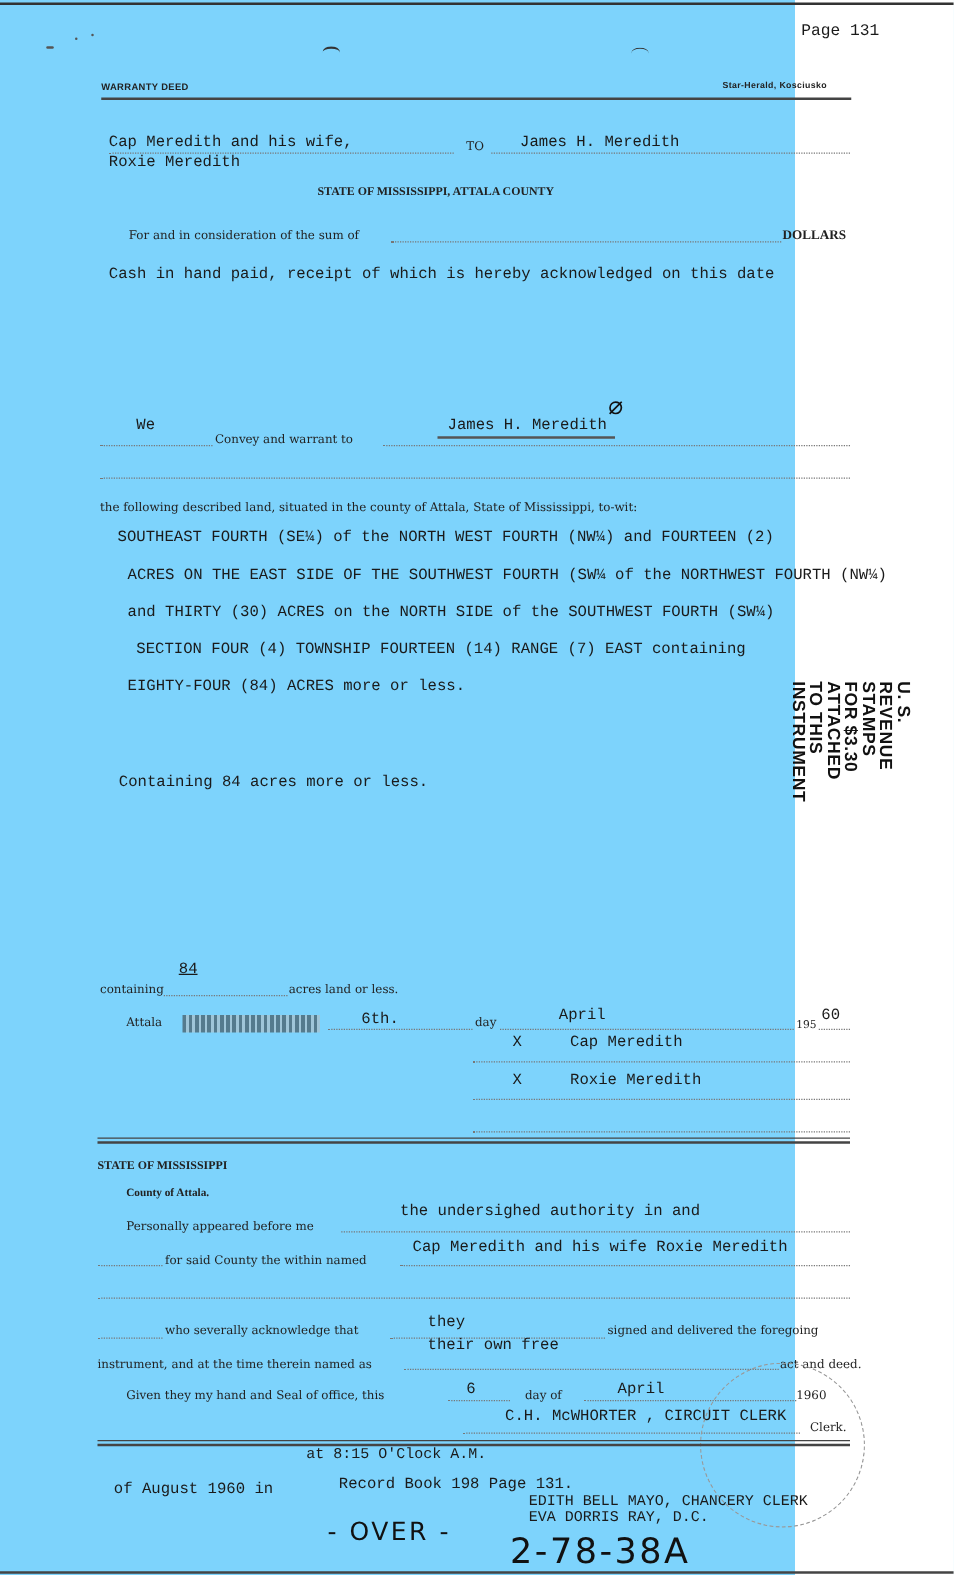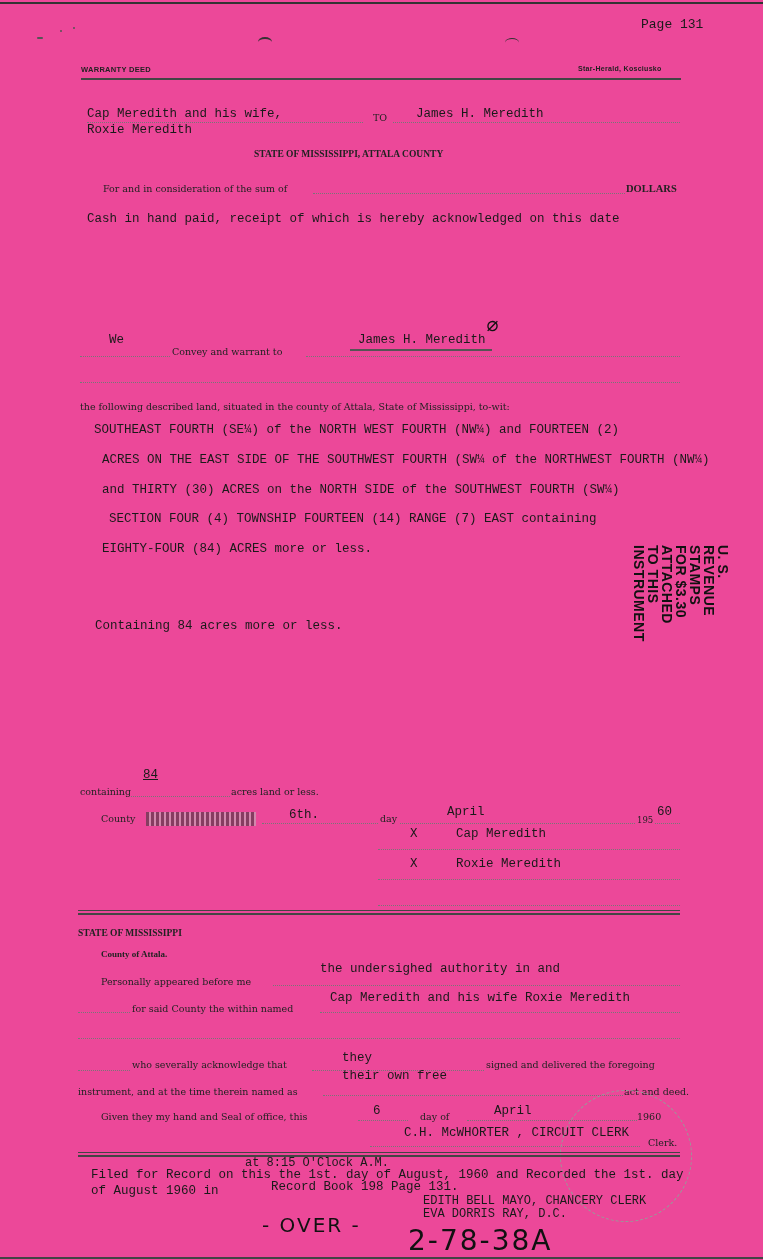--- a/index.html
+++ b/index.html
@@ -1,17 +1,17 @@
 <!DOCTYPE html>
 <html><head>
 <meta charset="utf-8">
 <style>
   html, body { margin:0; padding:0; background:#ffffff; }
   body { width:763px; height:1260px; position:relative; overflow:hidden; color:#1a1a1a; }
-  .page { position:absolute; left:0; top:0; width:763px; height:1260px; background:#ec4899; }
+  .page { position:absolute; left:0; top:0; width:636px; height:1260px; background:#7dd3fc; }
   .abs { position:absolute; white-space:nowrap; }
   .print { font-family:"DejaVu Serif", "Liberation Serif", serif; font-size:9.5px; color:#222; }
   .printb { font-family:"Liberation Serif", serif; font-weight:bold; font-size:10px; color:#222; }
   .small-sans { font-family:"Liberation Sans", sans-serif; font-weight:bold; font-size:7.5px; color:#222; letter-spacing:0.3px; }
   .type { font-family:"Liberation Mono", "DejaVu Sans Mono", monospace; font-size:12.5px; color:#1a1a1a; }
   .hand { font-family:"DejaVu Sans", sans-serif; font-size:22px; color:#111; font-weight:normal; letter-spacing:2px; }
   .dots { position:absolute; height:0; border-bottom:1px dotted #777; }
   .rule { position:absolute; height:0; border-bottom:2px solid #444; }
   .rule-thin { position:absolute; height:0; border-bottom:1px solid #555; }
   .top-border { position:absolute; left:0; top:2px; width:763px; border-top:2px solid #333; }
@@ -78,21 +78,21 @@
       <div class="stamp-line">FOR $3.30 ATTACHED</div>
       <div class="stamp-line">TO THIS INSTRUMENT</div>
     </div>
   </div>
 
   <div class="abs type" style="left:143px;top:768px;text-decoration:underline;">84</div>
   <div class="abs print" style="left:80px;top:786px;">containing</div>
   <div class="dots" style="left:131px;top:796px;width:99px;"></div>
   <div class="abs print" style="left:231px;top:786px;">acres land or less.</div>
 
-  <div class="abs print" style="left:101px;top:813px;">County</div>
+  <div class="abs print" style="left:101px;top:813px;">Attala</div>
   <div class="abs" style="left:146px;top:812px;width:110px;height:14px;background:repeating-linear-gradient(90deg,#333 0 3px,#bbb 3px 5px);opacity:0.55;"></div>
   <div class="abs type" style="left:289px;top:808px;">6th.</div>
   <div class="dots" style="left:262px;top:823px;width:116px;"></div>
   <div class="abs print" style="left:380px;top:813px;">day</div>
   <div class="abs type" style="left:447px;top:805px;">April</div>
   <div class="dots" style="left:400px;top:823px;width:235px;"></div>
   <div class="abs print" style="left:637px;top:815px;font-size:8.5px;">195</div>
   <div class="abs type" style="left:657px;top:805px;">60</div>
   <div class="dots" style="left:655px;top:823px;width:25px;"></div>
 
@@ -141,21 +141,20 @@
   <div class="abs type" style="left:404px;top:1126px;">C.H. McWHORTER , CIRCUIT CLERK</div>
   <div class="dots" style="left:370px;top:1146px;width:270px;"></div>
   <div class="abs print" style="left:648px;top:1137px;">Clerk.</div>
 
   <div class="abs" style="left:560px;top:1090px;width:130px;height:130px;border:1px dashed #999;border-radius:50%;"></div>
 
   <div class="rule" style="left:78px;top:1152px;width:602px;border-bottom-width:1px;"></div>
   <div class="rule" style="left:78px;top:1155px;width:602px;border-bottom-width:2px;"></div>
 
   <div class="abs type" style="left:245px;top:1156px;font-size:12px;">at 8:15 O'Clock A.M.</div>
-  <div class="abs type" style="left:91px;top:1168px;font-size:12.5px;">Filed for Record on this the 1st. day of August, 1960 and Recorded the 1st. day</div>
   <div class="abs type" style="left:91px;top:1184px;font-size:12.5px;">of August 1960 in</div>
   <div class="abs type" style="left:271px;top:1180px;font-size:12.5px;">Record Book 198 Page 131.</div>
   <div class="abs type" style="left:423px;top:1194px;font-size:12px;">EDITH BELL MAYO, CHANCERY CLERK</div>
   <div class="abs type" style="left:423px;top:1207px;font-size:12px;">EVA DORRIS RAY, D.C.</div>
   <div class="abs hand" style="left:262px;top:1213px;font-size:20px;">- OVER -</div>
   <div class="abs hand" style="left:408px;top:1224px;font-size:28px;">2-78-38A</div>
 
   <div class="rule" style="left:0;top:1257px;width:763px;border-bottom-width:2px;"></div>
 </div>
 

